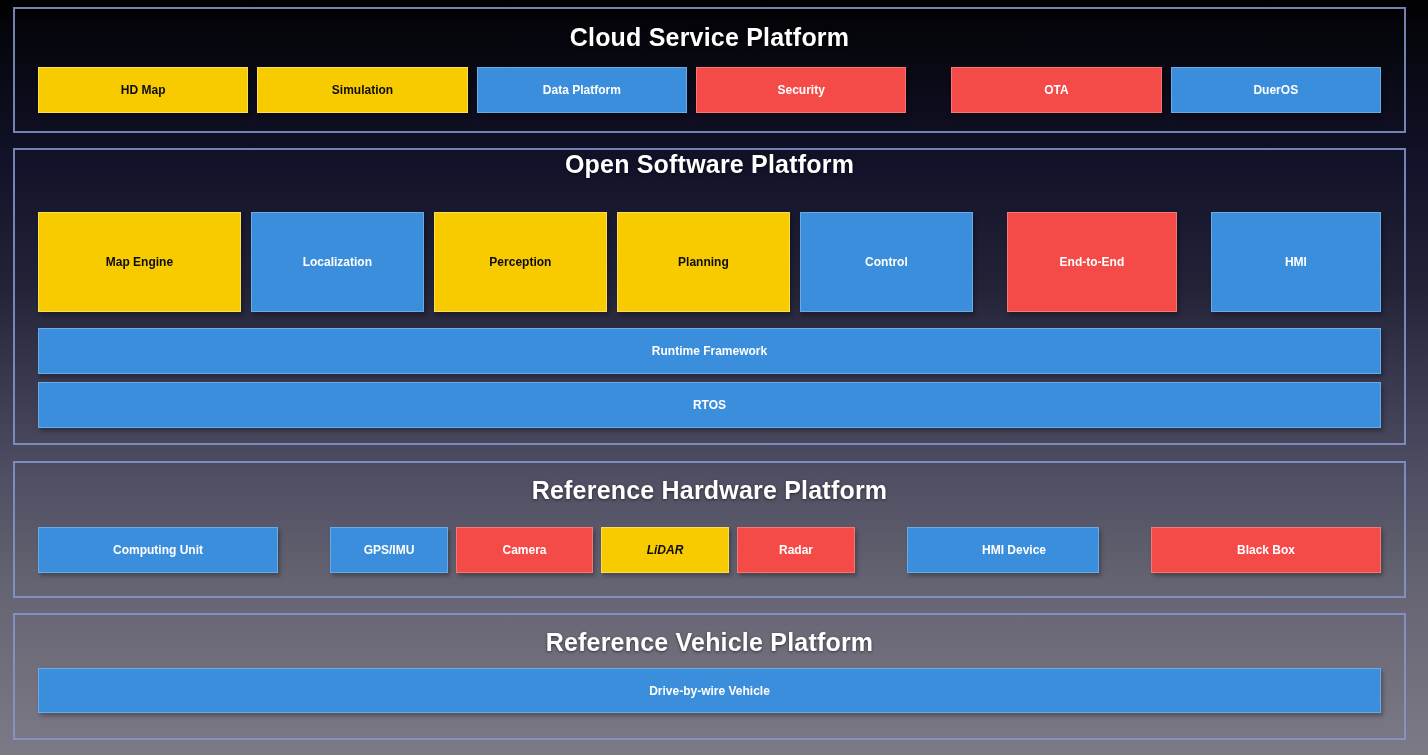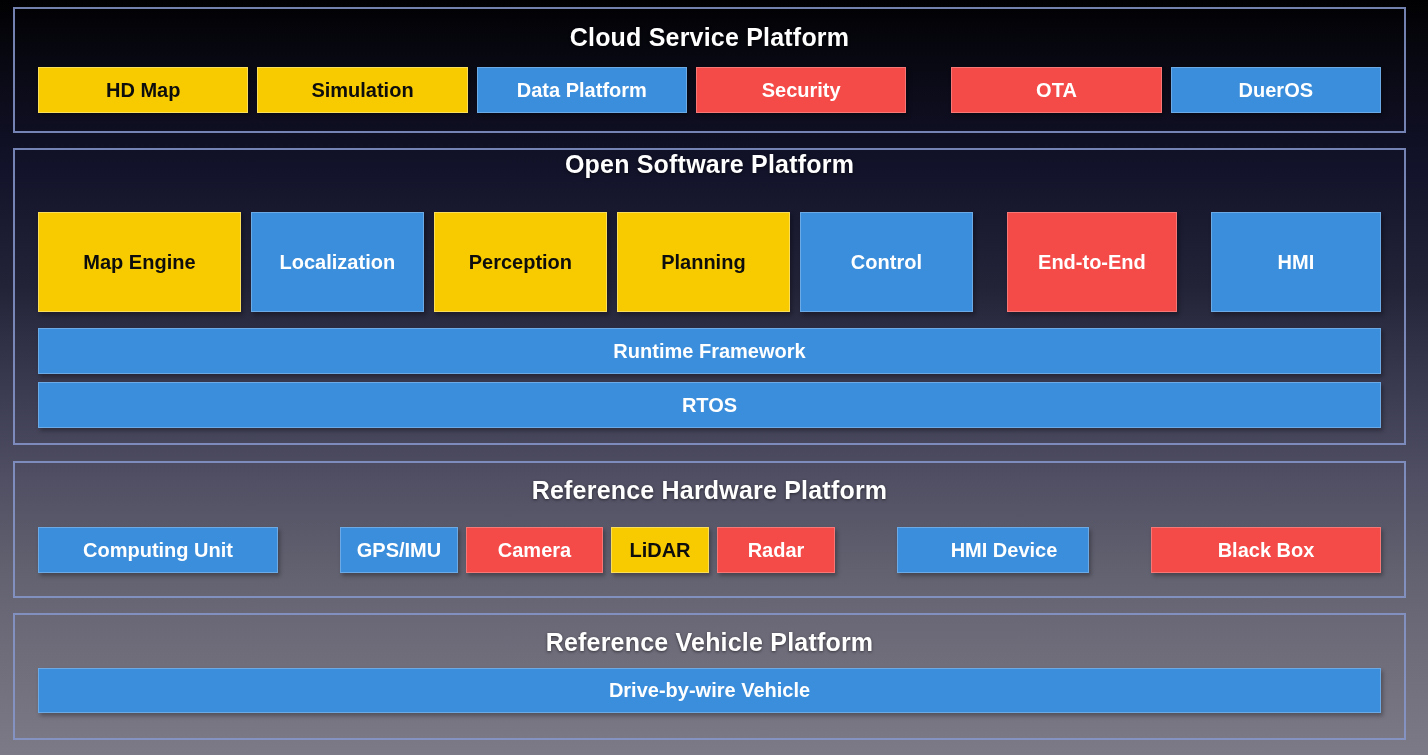--- a/index.html
+++ b/index.html
@@ -34,21 +34,21 @@
     position: absolute;
     left: 23px; right: 23px;
     display: flex;
   }
   .box {
     display: flex;
     align-items: center;
     justify-content: center;
     color: #ffffff;
     font-weight: bold;
-    font-size: 20px;
+    font-size: 12px;
     box-sizing: border-box;
     border: 1px solid rgba(255,255,255,0.25);
     box-shadow: 2px 3px 4px rgba(0,0,0,0.30);
     text-align: center;
   }
   .box[data-color="yellow"] { color: #0d0d0d; border-color: rgba(255,255,255,0.35); }
 
   
   #sec-cloud { top: 7px; height: 126px; }
   #sec-cloud .section-title { margin-top: 14px; }
@@ -71,21 +71,21 @@
   .fullbar .box { flex: 1; }
 
   
   #sec-hardware { top: 461px; height: 137px; }
   #sec-hardware .section-title { margin-top: 13px; }
   #sec-hardware .row { top: 64px; height: 46px; justify-content: space-between; }
   .sensor-group { display: flex; gap: 8px; }
   .hw-computing { width: 240px; }
   .hw-gps    { width: 118px; }
   .hw-camera { width: 137px; }
-  .hw-lidar  { width: 98px; }
+  .hw-lidar  { width: 128px; font-style: italic; }
   .hw-radar  { width: 118px; }
   .hw-hmi    { width: 192px; }
   .hw-blackbox { width: 230px; }
 
   
   #sec-vehicle { top: 613px; height: 127px; }
   #sec-vehicle .section-title { margin-top: 13px; }
   #sec-vehicle .row { top: 53px; height: 45px; }
 </style>
 </head>

